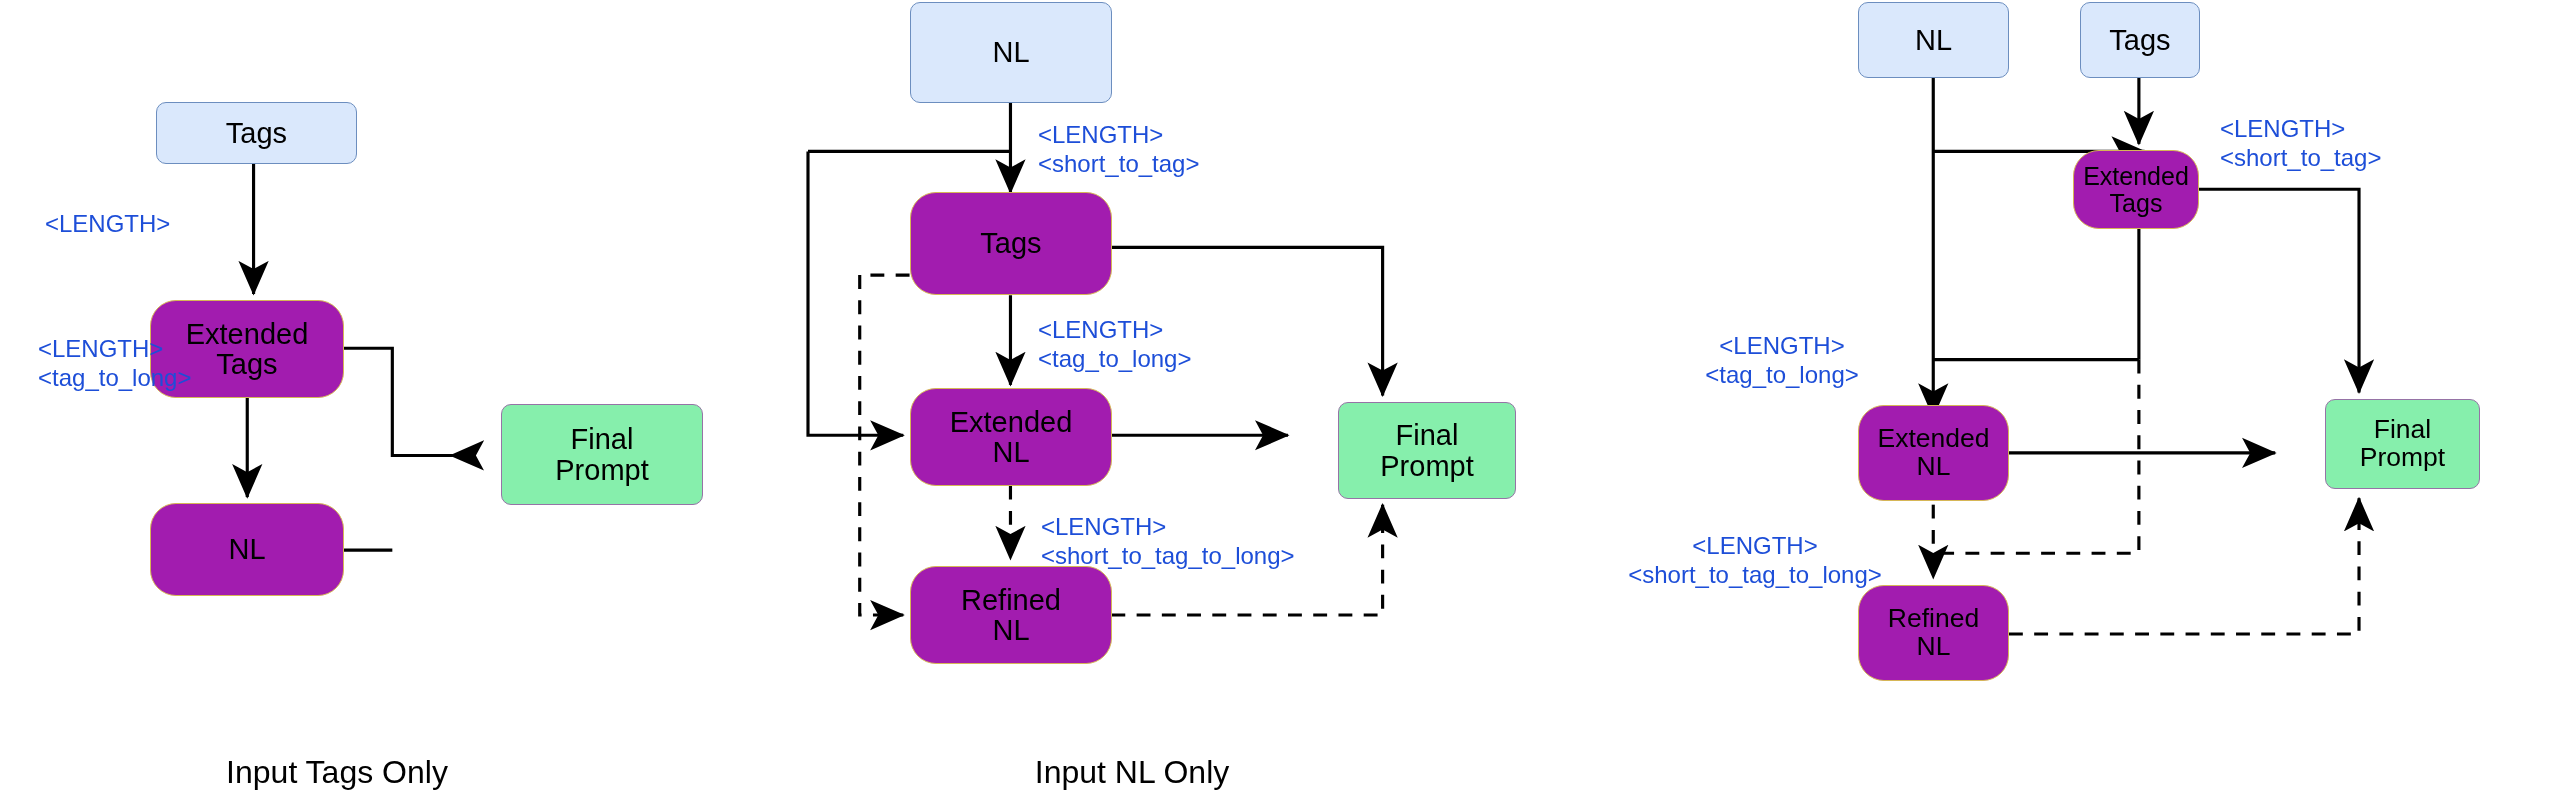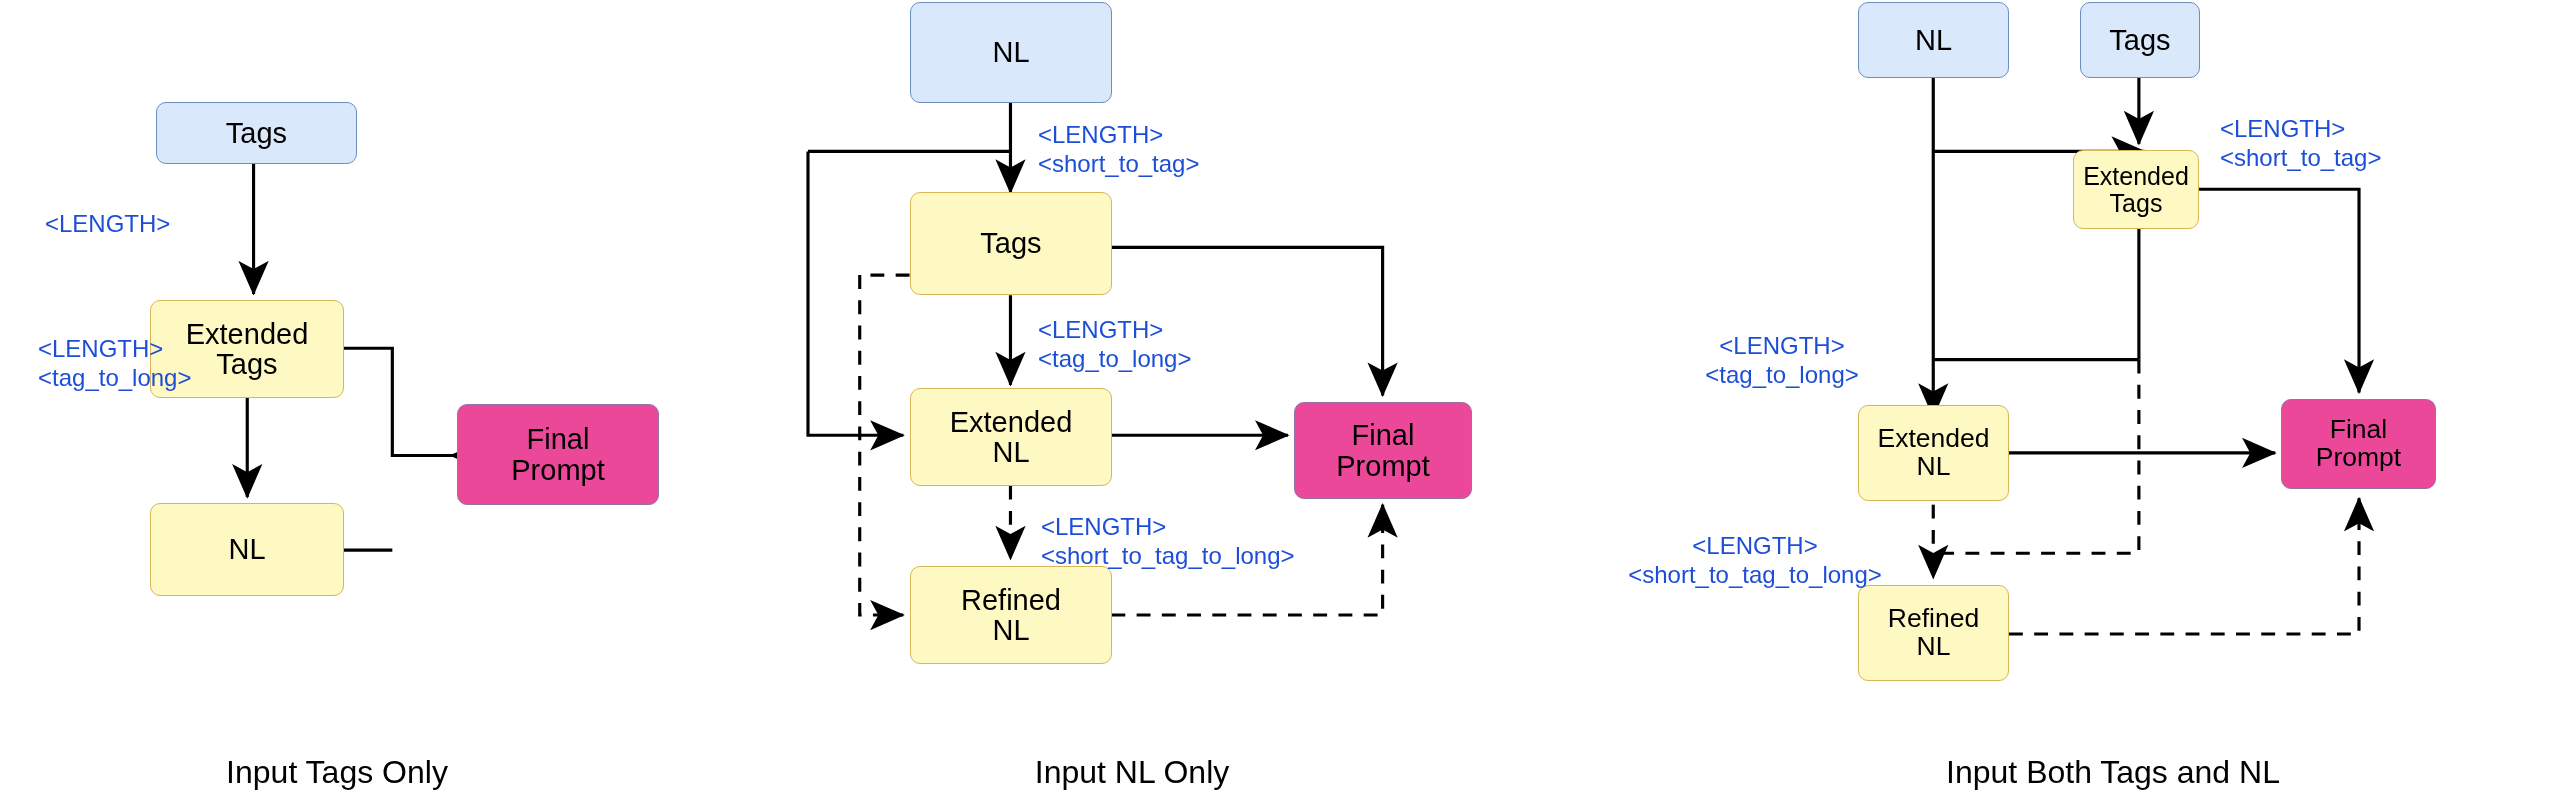--- a/index.html
+++ b/index.html
@@ -3,22 +3,22 @@
 <meta charset="utf-8">
 <style>
   html,body{margin:0;padding:0;background:#ffffff;}
   #stage{position:relative;width:2576px;height:810px;background:#ffffff;
          font-family:"Liberation Sans","DejaVu Sans",sans-serif;overflow:hidden;}
   svg.layer{position:absolute;left:0;top:0;width:2576px;height:810px;}
   .node{position:absolute;box-sizing:border-box;display:flex;align-items:center;
         justify-content:center;border-radius:10px;
         font-size:29px;line-height:1.05;color:#000;border-width:1.9px;border-style:solid;}
   .node.blue{background:#dae8fc;border-color:#6c8ebf;}
-  .node.yellow{background:#fef9c3;border-color:#d6b656;}
-  .node.purple{background:#ec4899;border-color:#9673a6;}
+  .node.yellow{background:#a21caf;border-color:#d6b656;border-radius:26px;}
+  .node.purple{background:#86efac;border-color:#9673a6;margin-left:44px;}
   .edge-label{position:absolute;font-size:24px;color:#1d4ed8;white-space:nowrap;line-height:1.22;}
   .edge-label.c{transform:translateX(-50%);text-align:center;}
   .caption{position:absolute;font-size:32px;color:#000;white-space:nowrap;
            transform:translateX(-50%);text-align:center;}
 </style>
 </head>
 <body>
 
 <div id="stage">
 
@@ -151,16 +151,15 @@
     <div>&lt;short_to_tag&gt;</div>
   </div>
   <div class="edge-label c" style="left:1782px;top:331px;text-align:center;">
     <div>&lt;LENGTH&gt;</div>
     <div>&lt;tag_to_long&gt;</div>
   </div>
   <div class="edge-label c" style="left:1755px;top:531px;text-align:center;">
     <div>&lt;LENGTH&gt;</div>
     <div>&lt;short_to_tag_to_long&gt;</div>
   </div>
-  <div class="caption" style="left:2113px;top:754px;">Input Both Tags and NL</div>
 
 </div>
 
 
 </body></html>

